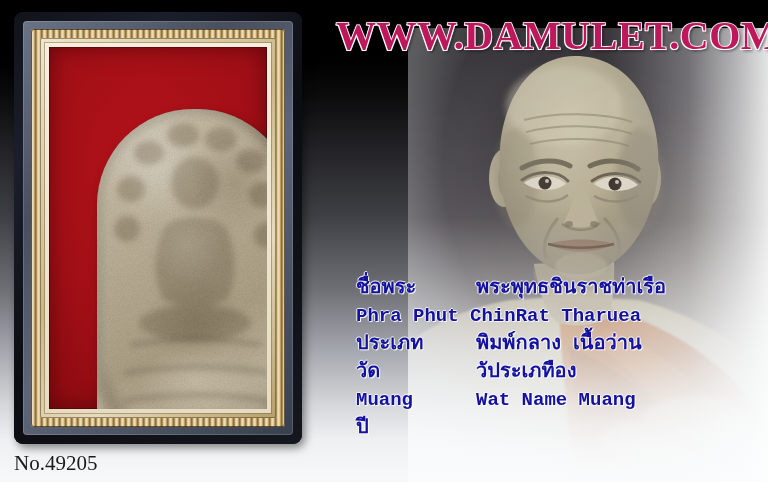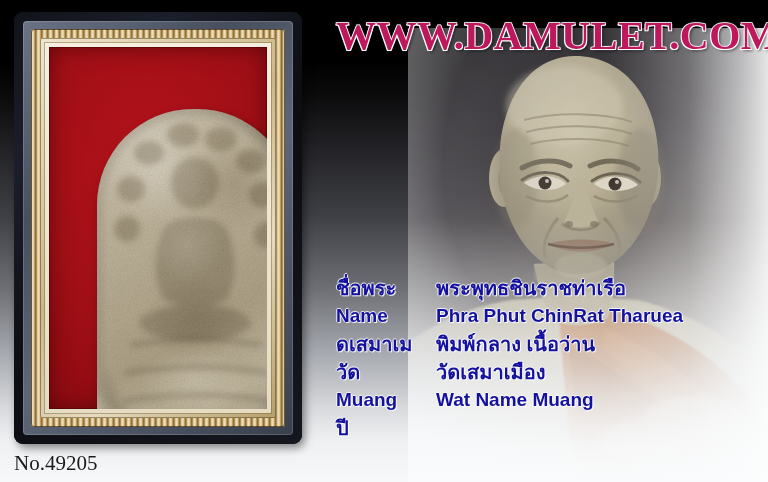--- a/index.html
+++ b/index.html
@@ -52,24 +52,24 @@
     text-shadow:0 0 2px #ffffff,1px 1px 0 #ffffff,-1px 1px 0 #ffffff,
                 2px 2px 3px rgba(0,0,0,.55);}
 
   
   .info{position:absolute;left:336px;top:275px;width:420px;}
   .info-row{display:flex;align-items:baseline;height:28px;}
   .lbl{width:100px;flex:0 0 100px;}
   .val{flex:1 1 auto;}
   .lbl,.val{
     color:#14119e;font-weight:700;white-space:nowrap;
-    font-family:Liberation Sans, sans-serif;
+    font-family:Liberation Mono, monospace;
     font-size:19px;line-height:26px;
     text-shadow:0 0 2px #f4f6f8,1px 1px 0 rgba(255,255,255,.9),
-                -1px 0 0 rgba(255,255,255,.75),0 -1px 0 rgba(255,255,255,.75);}
+                -1px 0 0 rgba(255,255,255,.75),0 -1px 0 rgba(255,255,255,.75);margin-left:20px;}
   .th{font-size:20px;}
 
   
   .frame{position:absolute;left:14px;top:12px;width:288px;height:432px;
     border-radius:9px;
     background:#0d0d0f;
     box-shadow:3px 4px 9px rgba(0,0,0,.45);}
   
   .frame-outer{position:absolute;left:0;top:0;right:0;bottom:0;
     border-radius:9px;
@@ -327,30 +327,29 @@
   </div>
 
   <div class="caption">No.49205</div>
 
   <div class="info">
     <div class="info-row">
       <div class="lbl th">ชื่อพระ</div>
       <div class="val th">พระพุทธชินราชท่าเรือ</div>
     </div>
     <div class="info-row">
-      <div class="lbl">Name</div>
       <div class="val">Phra Phut ChinRat Tharuea</div>
     </div>
     <div class="info-row">
-      <div class="lbl th">ดเสมาเม</div>
+      <div class="lbl th">ประเภท</div>
       <div class="val th">พิมพ์กลาง เนื้อว่าน</div>
     </div>
     <div class="info-row">
       <div class="lbl th">วัด</div>
-      <div class="val th">วัดเสมาเมือง</div>
+      <div class="val th">วัประเภทือง</div>
     </div>
     <div class="info-row">
       <div class="lbl">Muang</div>
       <div class="val">Wat Name Muang</div>
     </div>
     <div class="info-row">
       <div class="lbl th">ปี</div>
     </div>
   </div>
 

